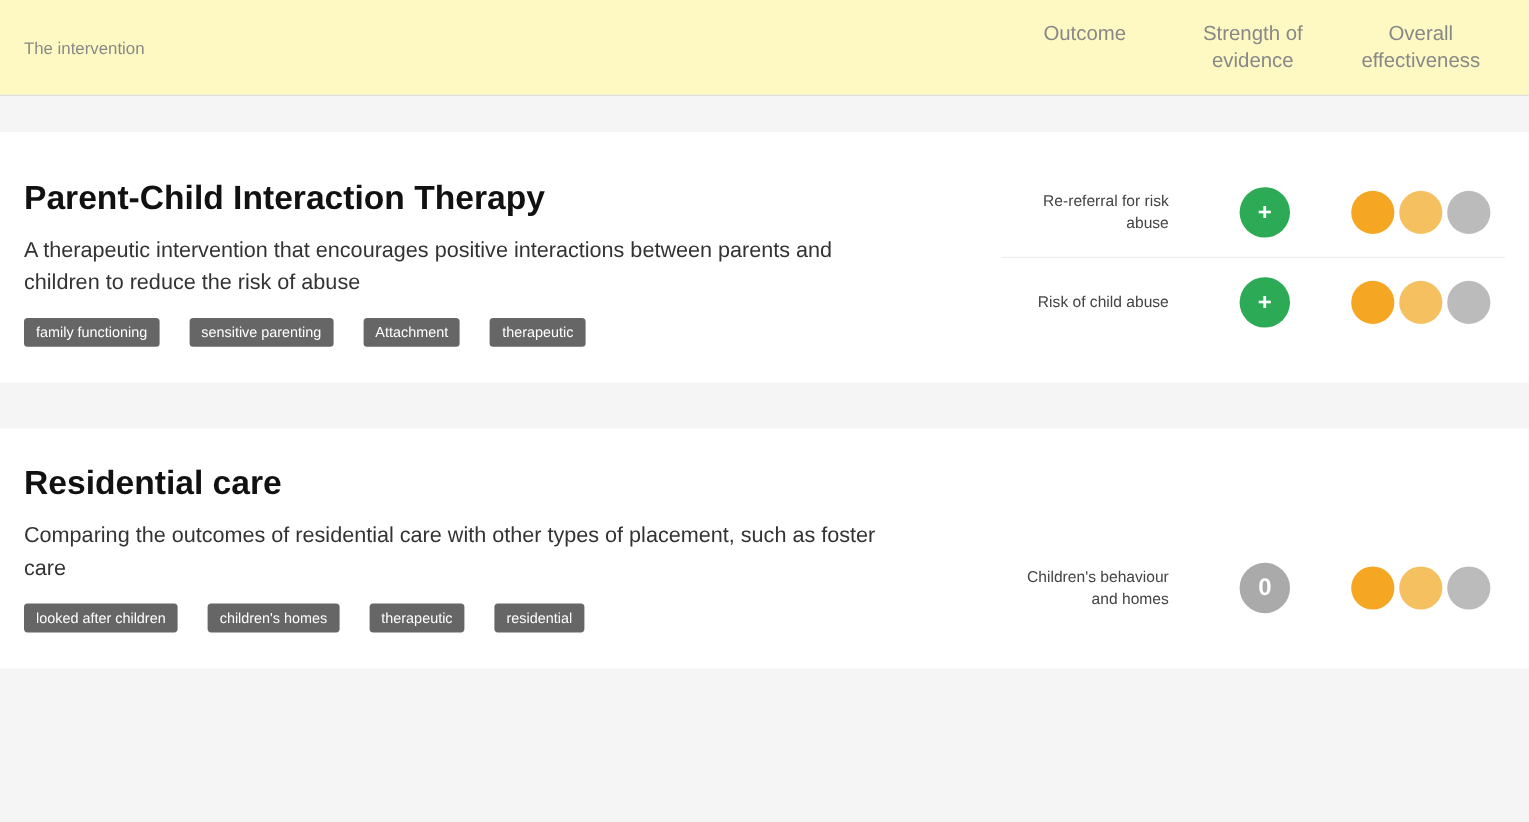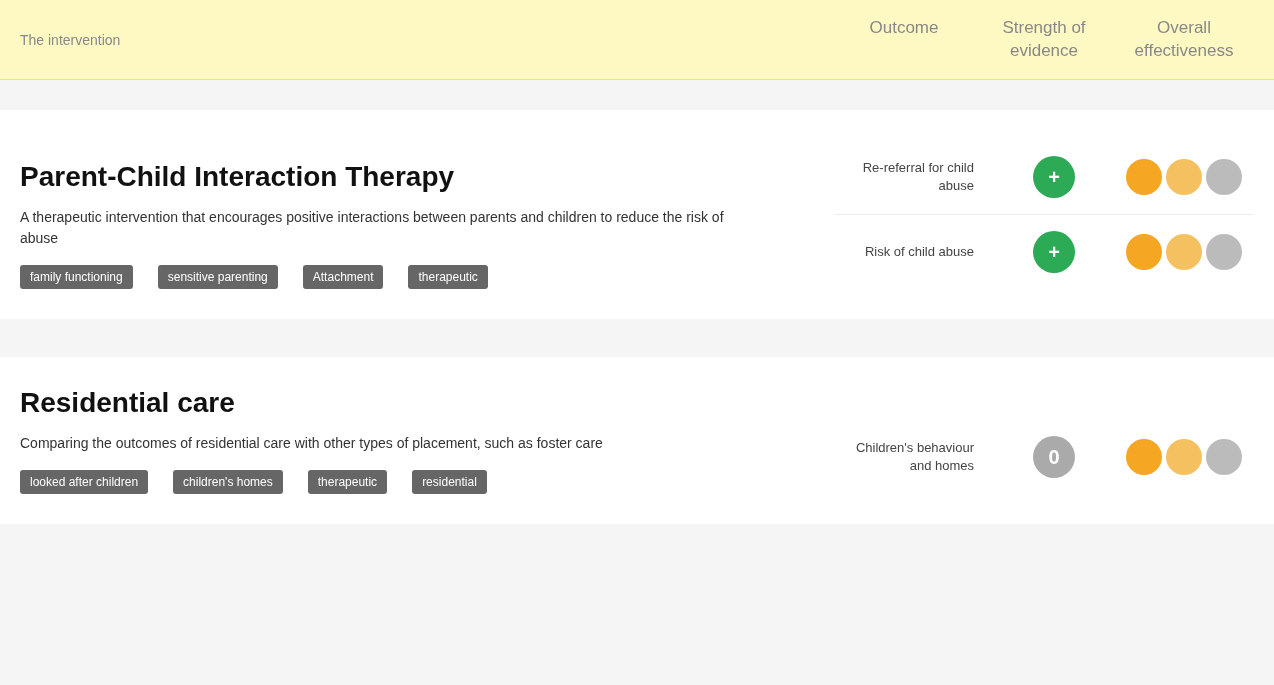--- a/index.html
+++ b/index.html
@@ -61,21 +61,21 @@
     }
 
     .card-title {
       font-size: 28px;
       font-weight: bold;
       color: #111;
       margin-bottom: 14px;
     }
 
     .card-description {
-      font-size: 14px;
+      font-size: 18px;
       color: #333;
       margin-bottom: 16px;
       max-width: 720px;
       line-height: 1.5;
       margin-top: 13px;
     }
 
     .tags {
       display: flex;
       flex-wrap: wrap;
@@ -172,21 +172,21 @@
         <div class="tags">
             <span class="tag">family functioning</span>
             <span class="tag">sensitive parenting</span>
             <span class="tag">Attachment</span>
             <span class="tag">therapeutic</span>
           </div>
       </div>
       <div class="card-right">
 
       <div class="outcome-row">
-        <div class="outcome-label">Re-referral for child abuse</div>
+        <div class="outcome-label">Re-referral for risk abuse</div>
         <div class="effectiveness-col">
           <div class="eff-circle" style="background:#2daa55">+</div>
         </div>
         <div class="evidence-col">
           <div class="ev-dot" style="background:#f5a623"></div>
               <div class="ev-dot" style="background:#f5c060"></div>
               <div class="ev-dot" style="background:#bbb"></div>
         </div>
       </div>
 

